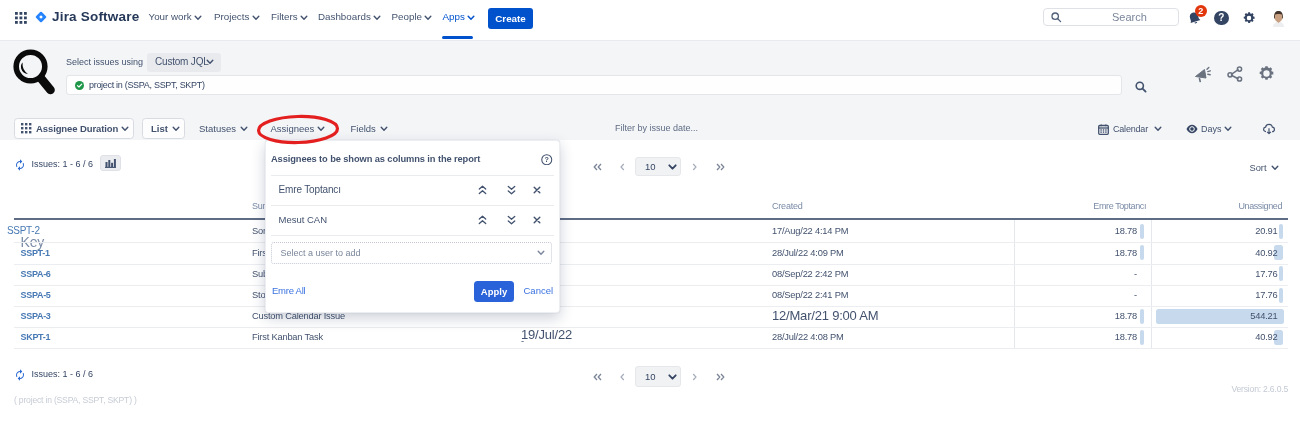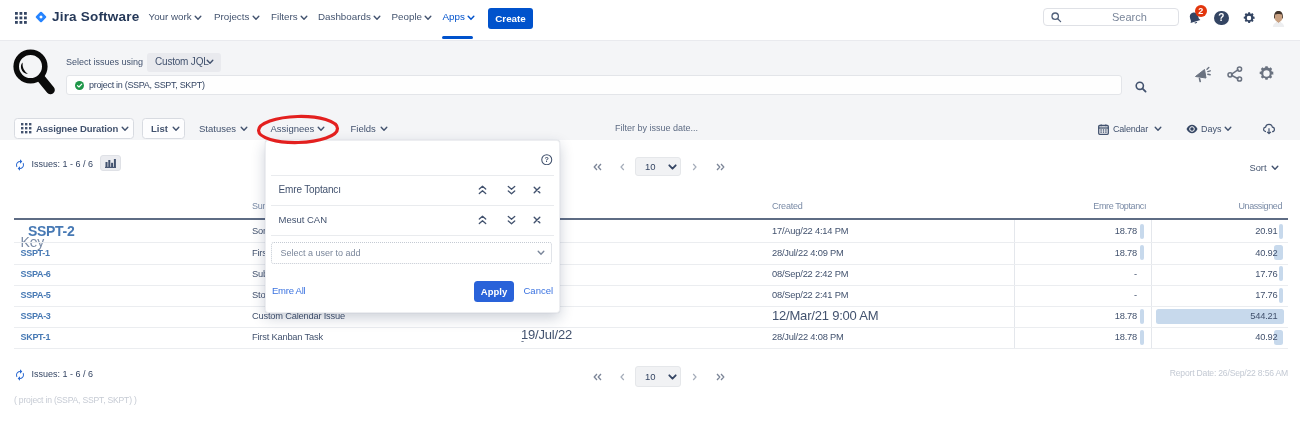--- a/index.html
+++ b/index.html
@@ -272,21 +272,21 @@
   <div style="position:absolute;left:1150.5px;top:220px;width:1px;height:127.5px;background:#E4E7EC;"></div>
 
   <div style="position:absolute;left:14px;top:242px;width:1274px;height:1px;background:#EBEDF0;"></div>
   <div style="position:absolute;left:14px;top:263.5px;width:1274px;height:1px;background:#EBEDF0;"></div>
   <div style="position:absolute;left:14px;top:284.5px;width:1274px;height:1px;background:#EBEDF0;"></div>
   <div style="position:absolute;left:14px;top:305.5px;width:1274px;height:1px;background:#EBEDF0;"></div>
   <div style="position:absolute;left:14px;top:326.5px;width:1274px;height:1px;background:#EBEDF0;"></div>
   <div style="position:absolute;left:14px;top:347.5px;width:1274px;height:1px;background:#EBEDF0;"></div>
 
   <div id="rows">
-      <div class="t" style="left:28px;top:224.0px;font-size:14px;letter-spacing:-0.3px;font-weight:700;color:#4779B4;">SSPT-2</div>
+      <div class="t" style="left:7px;top:224.0px;font-size:10px;letter-spacing:-0.3px;font-weight:400;color:#4779B4;">SSPT-2</div>
       <div class="t" style="left:252px;top:224.0px;font-size:9.3px;letter-spacing:-0.2px;color:#42526E;">Sorting Issue</div>
       <div class="t" style="left:772px;top:224.0px;font-size:9.3px;letter-spacing:-0.2px;color:#42526E;">17/Aug/22 4:14 PM</div>
       <div style="position:absolute;left:1140.1px;top:223.5px;width:4.4px;height:15px;background:#C7D9EC;border-radius:2.5px;"></div>
       <div class="t r" style="left:1037px;top:224.0px;width:100px;font-size:9.3px;letter-spacing:-0.2px;color:#42526E;">18.78</div>
       <div style="position:absolute;left:1278.6px;top:223.5px;width:4.9px;height:15px;background:#C7D9EC;border-radius:2.5px;"></div>
       <div class="t r" style="left:1177.5px;top:224.0px;width:100px;font-size:9.3px;letter-spacing:-0.2px;color:#42526E;">20.91</div>
       <div class="t" style="left:20.5px;top:245.5px;font-size:9px;letter-spacing:-0.3px;font-weight:700;color:#4779B4;">SSPT-1</div>
       <div class="t" style="left:252px;top:245.5px;font-size:9.3px;letter-spacing:-0.2px;color:#42526E;">First Scrum Task</div>
       <div class="t" style="left:772px;top:245.5px;font-size:9.3px;letter-spacing:-0.2px;color:#42526E;">28/Jul/22 4:09 PM</div>
       <div style="position:absolute;left:1140.1px;top:245.0px;width:4.4px;height:15px;background:#C7D9EC;border-radius:2.5px;"></div>
@@ -339,24 +339,25 @@
   <svg style="left:668px;top:373.5px;" width="9" height="7" viewBox="0 0 9 7">
       <path d="M1.3 1.3 L4.5 4.7 L7.7 1.3" stroke="#344563" stroke-width="1.8" fill="none" stroke-linecap="round" stroke-linejoin="round"></path>
     </svg>
   <svg style="left:691.5px;top:373px;" width="5" height="8" viewBox="0 0 5 8">
       <path d="M1.2 1 L4 4 L1.2 7" stroke="#A5ADBA" stroke-width="1.2" fill="none"></path>
     </svg>
   <svg style="left:715.5px;top:373px;" width="9" height="8" viewBox="0 0 9 8">
       <path d="M1 1 L3.8 4 L1 7 M5 1 L7.8 4 L5 7" stroke="#7C8698" stroke-width="1.3" fill="none" stroke-linejoin="round"></path>
     </svg>
 
-  <div class="t r" style="left:1088px;top:365.5px;width:200px;font-size:8.6px;letter-spacing:-0.2px;color:#C3C9D3;">Report Date: 26/Sep/22 8:56 AM</div>
+  <div class="t r" style="left:1088px;top:382px;width:200px;font-size:8.6px;letter-spacing:-0.2px;color:#C3C9D3;">Version: 2.6.0.5</div>
   <div class="t" style="left:14px;top:393px;font-size:8.6px;letter-spacing:-0.2px;color:#C6CBD4;">( project in (SSPA, SSPT, SKPT) )</div>
 
   <div style="position:absolute;left:265px;top:140px;width:295px;height:173px;background:#fff;border:1px solid #EDEEF1;border-radius:3px;box-shadow:0 5px 14px rgba(23,43,77,0.22), 0 0 1px rgba(23,43,77,0.2);"></div>
+  <div class="t" style="left:271px;top:152px;font-size:9.3px;letter-spacing:-0.1px;font-weight:700;color:#42526E;">Assignees to be shown as columns in the report</div>
   <svg style="left:541px;top:153.5px;" width="11.5" height="11.5" viewBox="0 0 12 12">
     <circle cx="6" cy="6" r="5.2" fill="none" stroke="#42526E" stroke-width="1.1"></circle>
     <text x="6" y="8.6" font-size="7.5" font-weight="bold" fill="#42526E" text-anchor="middle" font-family="Liberation Sans">?</text>
   </svg>
   <div style="position:absolute;left:271px;top:175px;width:283px;height:1px;background:#E9EBEE;"></div>
   <div style="position:absolute;left:271px;top:204.5px;width:283px;height:1px;background:#E9EBEE;"></div>
   <div style="position:absolute;left:271px;top:234.5px;width:283px;height:1px;background:#E9EBEE;"></div>
 
   <div class="t" style="left:278.5px;top:182.5px;font-size:10px;letter-spacing:-0.15px;color:#42526E;">Emre Toptancı</div>
   <div class="t" style="left:278.5px;top:212.5px;font-size:9.5px;color:#42526E;">Mesut CAN</div>

